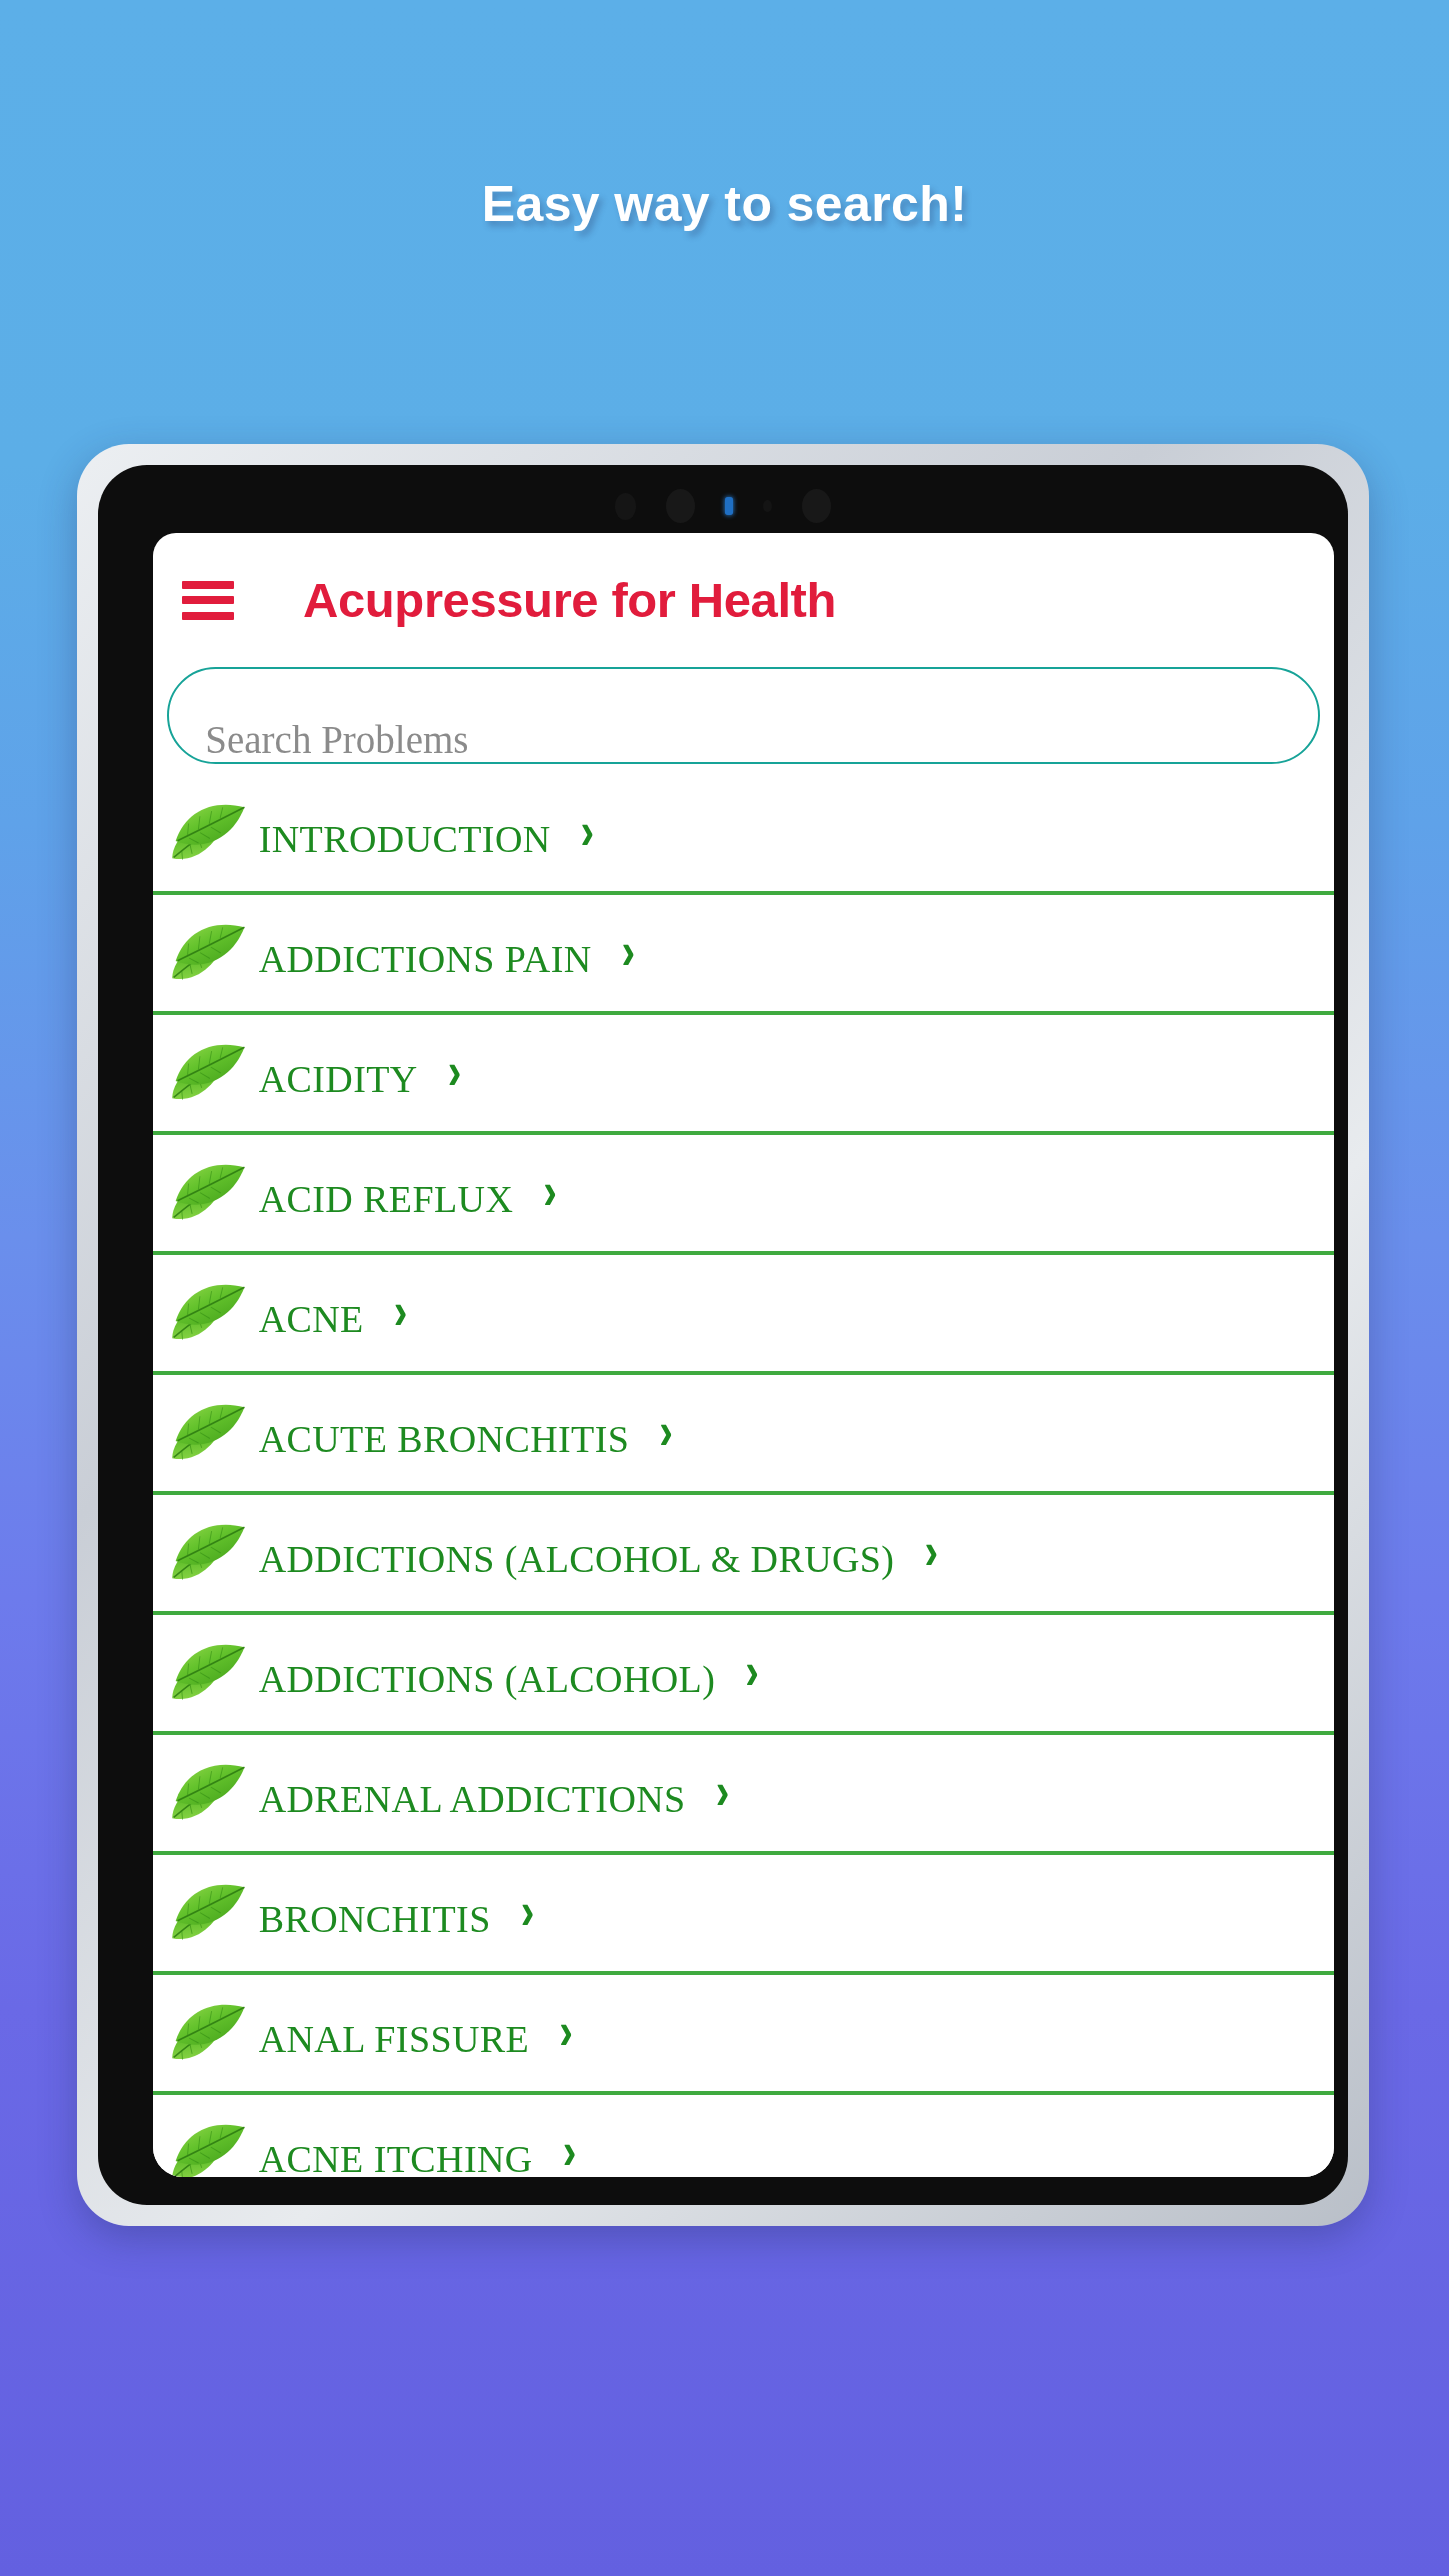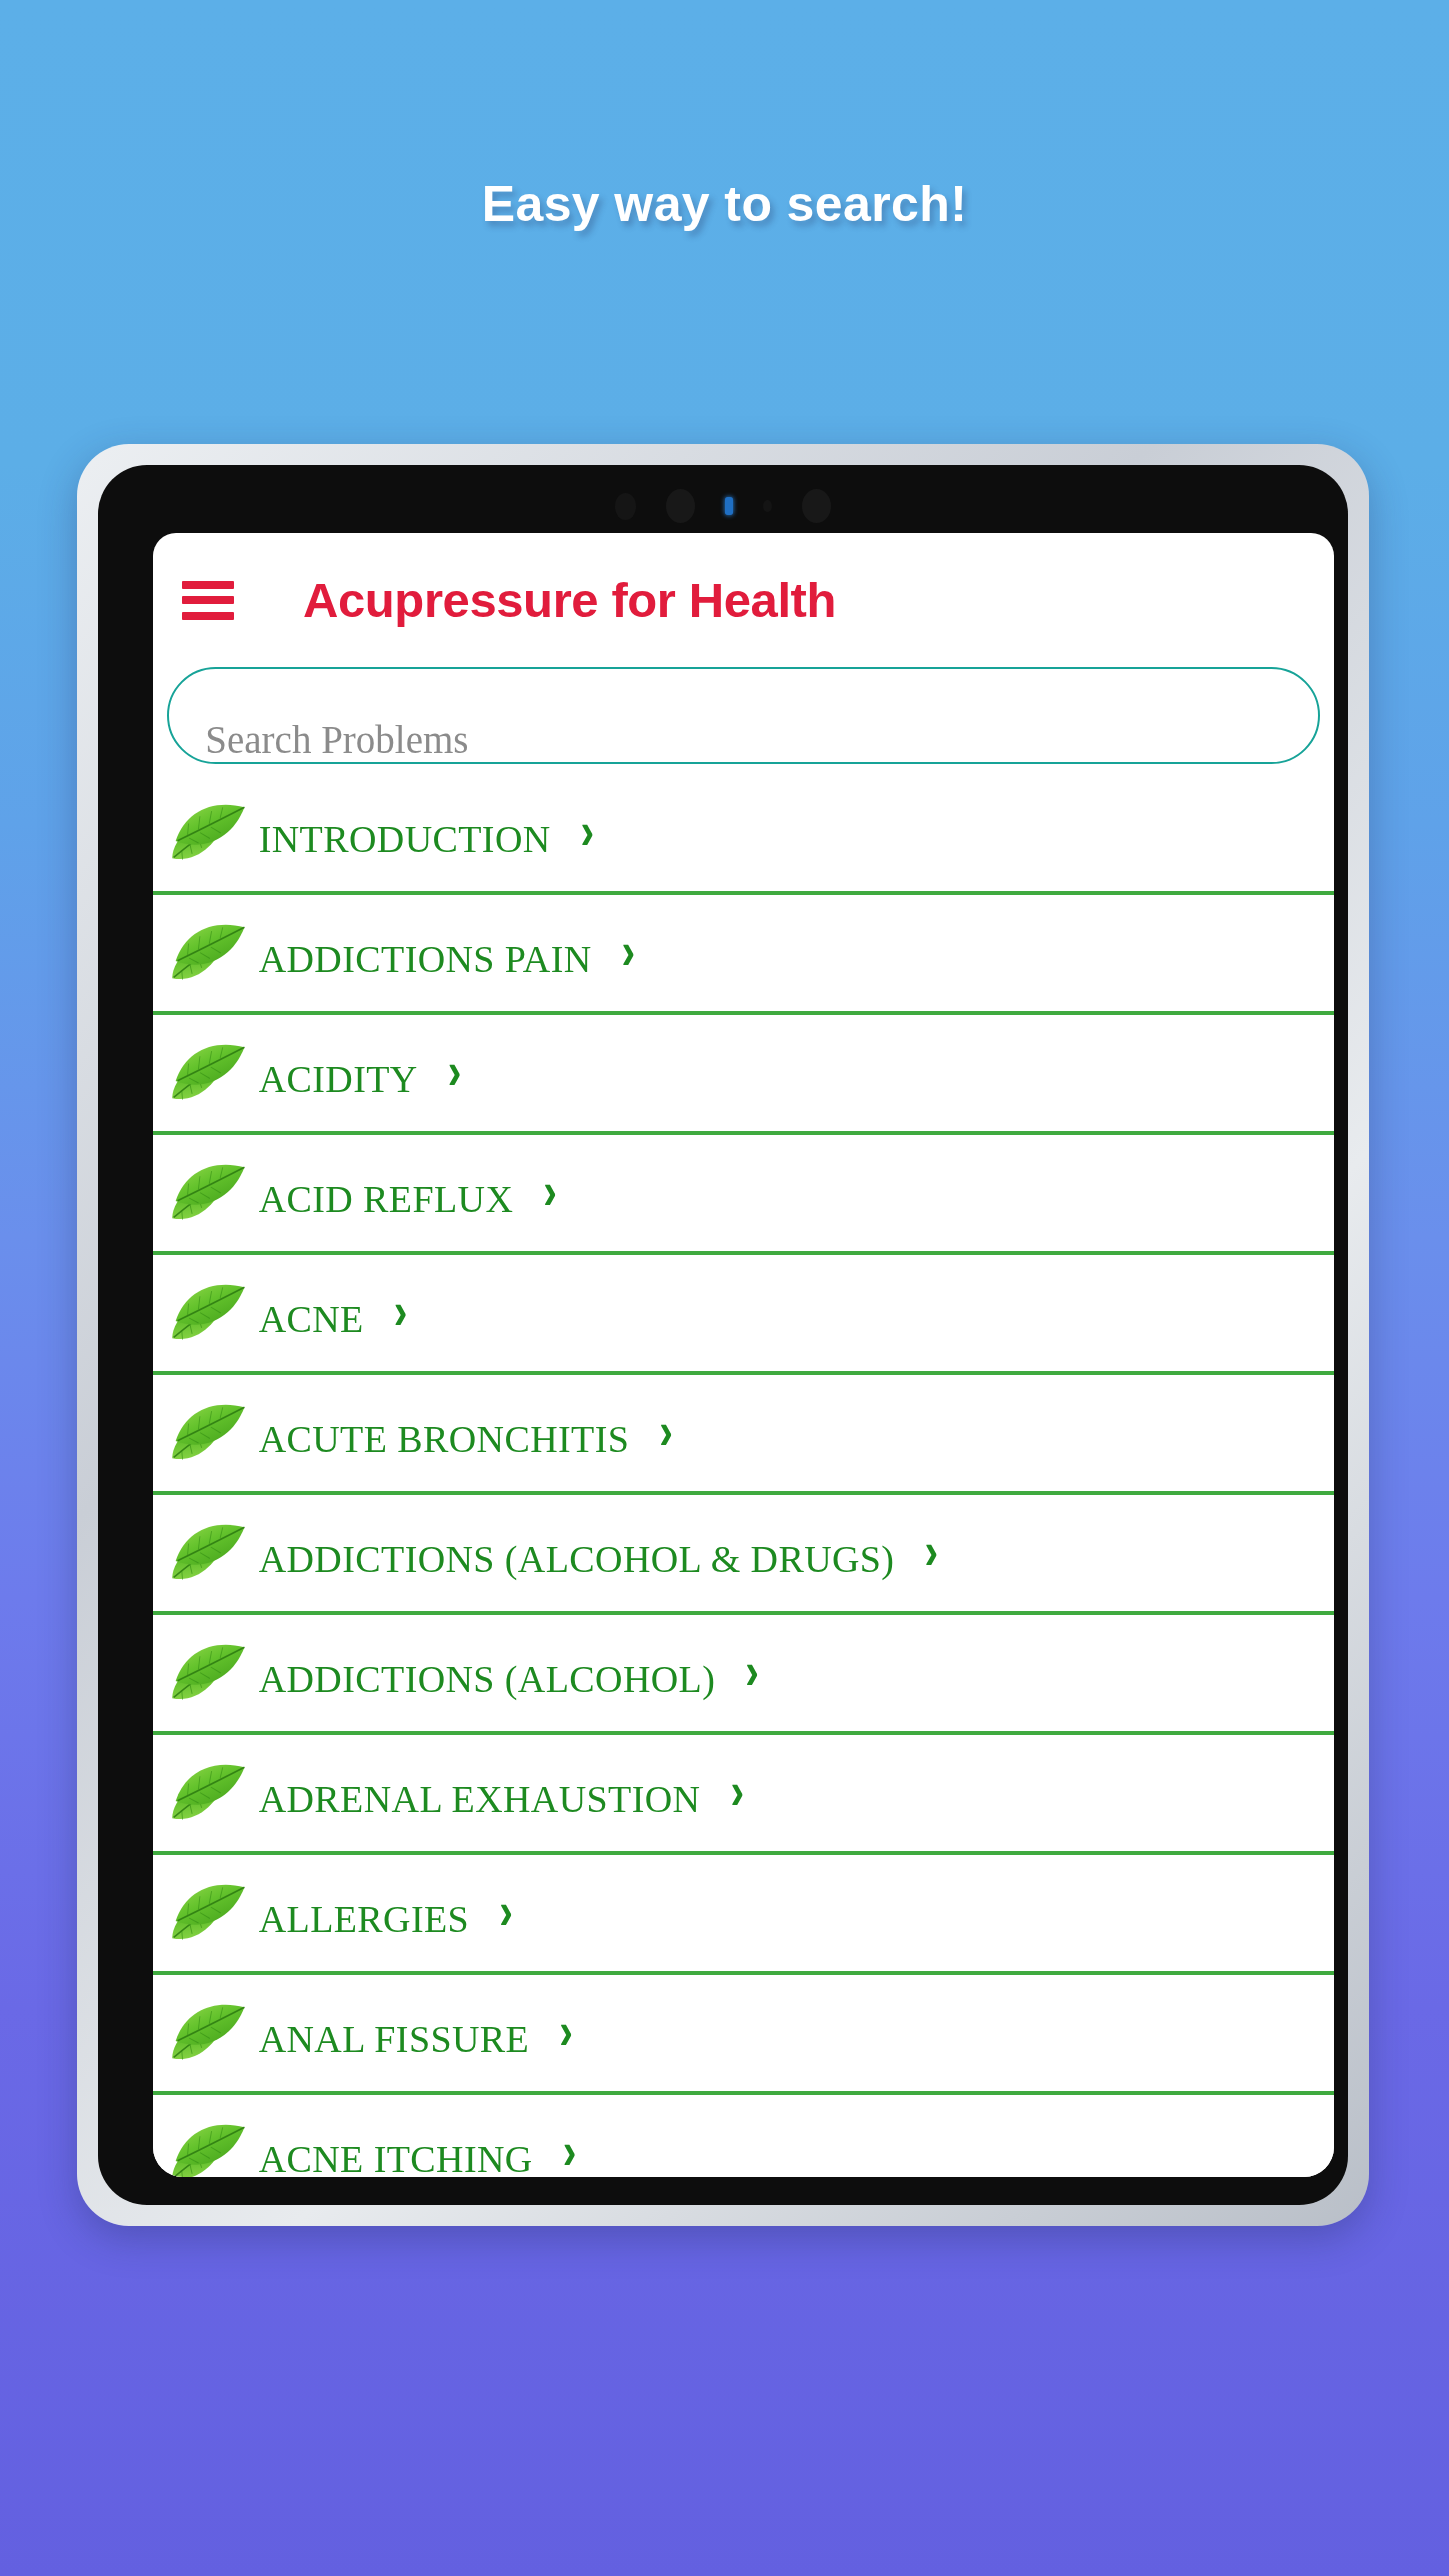--- a/index.html
+++ b/index.html
@@ -597,65 +597,65 @@
         <path d="M37 59 L34 46"></path>
                   <path d="M47 49 L44 34"></path>
                   <path d="M57 39 L55 24"></path>
         <path d="M67 29 L66 16"></path>
         <path d="M40 62 L52 64"></path>
                   <path d="M50 52 L63 55"></path>
                   <path d="M60 42 L73 45"></path>
       </g>
     </g>
   </svg>
-            <span class="row-label">ADRENAL EXHAUSTION</span>
-            <span class="chev">›</span>
-          </div>
-          <div class="row">
-            <svg class="leaf-icon" viewBox="0 0 100 100">
-    <defs>
-      <linearGradient id="lgA" x1="0" y1="0" x2="1" y2="1">
-        <stop offset="0%" stop-color="#9ede52"></stop>
-        <stop offset="45%" stop-color="#63c22c"></stop>
-        <stop offset="100%" stop-color="#3d9a16"></stop>
-      </linearGradient>
-      <linearGradient id="lgB" x1="0" y1="1" x2="1" y2="0">
-        <stop offset="0%" stop-color="#8fd84a"></stop>
-        <stop offset="55%" stop-color="#5cbb28"></stop>
-        <stop offset="100%" stop-color="#2f8a12"></stop>
-      </linearGradient>
-    </defs>
-
-    <g transform="rotate(-27 48 62)">
-      <path d="M10 62 C22 40, 58 34, 86 48 C66 72, 32 80, 10 62 Z" fill="url(#lgB)"></path>
-      <path d="M12 62 C38 56, 64 52, 86 48" stroke="#2b7a10" stroke-width="1.8" fill="none" opacity="0.85"></path>
-      <g stroke="#2f8a12" stroke-width="1.1" opacity="0.6" fill="none">
-        <path d="M24 59 L20 69"></path>
-                  <path d="M36 56 L33 68"></path>
-                  <path d="M48 54 L46 67"></path>
-        <path d="M60 52 L59 64"></path>
-                  <path d="M72 50 L72 60"></path>
-      </g>
-    </g>
-
-    <g transform="rotate(18 56 40)">
-      <path d="M26 70 C26 34, 52 10, 90 8 C88 46, 62 72, 26 70 Z" fill="url(#lgA)"></path>
-      <path d="M28 69 C48 50, 70 28, 90 8" stroke="#2b7a10" stroke-width="2" fill="none" opacity="0.85"></path>
-      <g stroke="#2f8a12" stroke-width="1.1" opacity="0.55" fill="none">
-        <path d="M37 59 L34 46"></path>
-                  <path d="M47 49 L44 34"></path>
-                  <path d="M57 39 L55 24"></path>
-        <path d="M67 29 L66 16"></path>
-        <path d="M40 62 L52 64"></path>
-                  <path d="M50 52 L63 55"></path>
-                  <path d="M60 42 L73 45"></path>
-      </g>
-    </g>
-  </svg>
-            <span class="row-label">ALLERGIES</span>
+            <span class="row-label">ADRENAL ADDICTIONS</span>
+            <span class="chev">›</span>
+          </div>
+          <div class="row">
+            <svg class="leaf-icon" viewBox="0 0 100 100">
+    <defs>
+      <linearGradient id="lgA" x1="0" y1="0" x2="1" y2="1">
+        <stop offset="0%" stop-color="#9ede52"></stop>
+        <stop offset="45%" stop-color="#63c22c"></stop>
+        <stop offset="100%" stop-color="#3d9a16"></stop>
+      </linearGradient>
+      <linearGradient id="lgB" x1="0" y1="1" x2="1" y2="0">
+        <stop offset="0%" stop-color="#8fd84a"></stop>
+        <stop offset="55%" stop-color="#5cbb28"></stop>
+        <stop offset="100%" stop-color="#2f8a12"></stop>
+      </linearGradient>
+    </defs>
+
+    <g transform="rotate(-27 48 62)">
+      <path d="M10 62 C22 40, 58 34, 86 48 C66 72, 32 80, 10 62 Z" fill="url(#lgB)"></path>
+      <path d="M12 62 C38 56, 64 52, 86 48" stroke="#2b7a10" stroke-width="1.8" fill="none" opacity="0.85"></path>
+      <g stroke="#2f8a12" stroke-width="1.1" opacity="0.6" fill="none">
+        <path d="M24 59 L20 69"></path>
+                  <path d="M36 56 L33 68"></path>
+                  <path d="M48 54 L46 67"></path>
+        <path d="M60 52 L59 64"></path>
+                  <path d="M72 50 L72 60"></path>
+      </g>
+    </g>
+
+    <g transform="rotate(18 56 40)">
+      <path d="M26 70 C26 34, 52 10, 90 8 C88 46, 62 72, 26 70 Z" fill="url(#lgA)"></path>
+      <path d="M28 69 C48 50, 70 28, 90 8" stroke="#2b7a10" stroke-width="2" fill="none" opacity="0.85"></path>
+      <g stroke="#2f8a12" stroke-width="1.1" opacity="0.55" fill="none">
+        <path d="M37 59 L34 46"></path>
+                  <path d="M47 49 L44 34"></path>
+                  <path d="M57 39 L55 24"></path>
+        <path d="M67 29 L66 16"></path>
+        <path d="M40 62 L52 64"></path>
+                  <path d="M50 52 L63 55"></path>
+                  <path d="M60 42 L73 45"></path>
+      </g>
+    </g>
+  </svg>
+            <span class="row-label">BRONCHITIS</span>
             <span class="chev">›</span>
           </div>
           <div class="row">
             <svg class="leaf-icon" viewBox="0 0 100 100">
     <defs>
       <linearGradient id="lgA" x1="0" y1="0" x2="1" y2="1">
         <stop offset="0%" stop-color="#9ede52"></stop>
         <stop offset="45%" stop-color="#63c22c"></stop>
         <stop offset="100%" stop-color="#3d9a16"></stop>
       </linearGradient>

